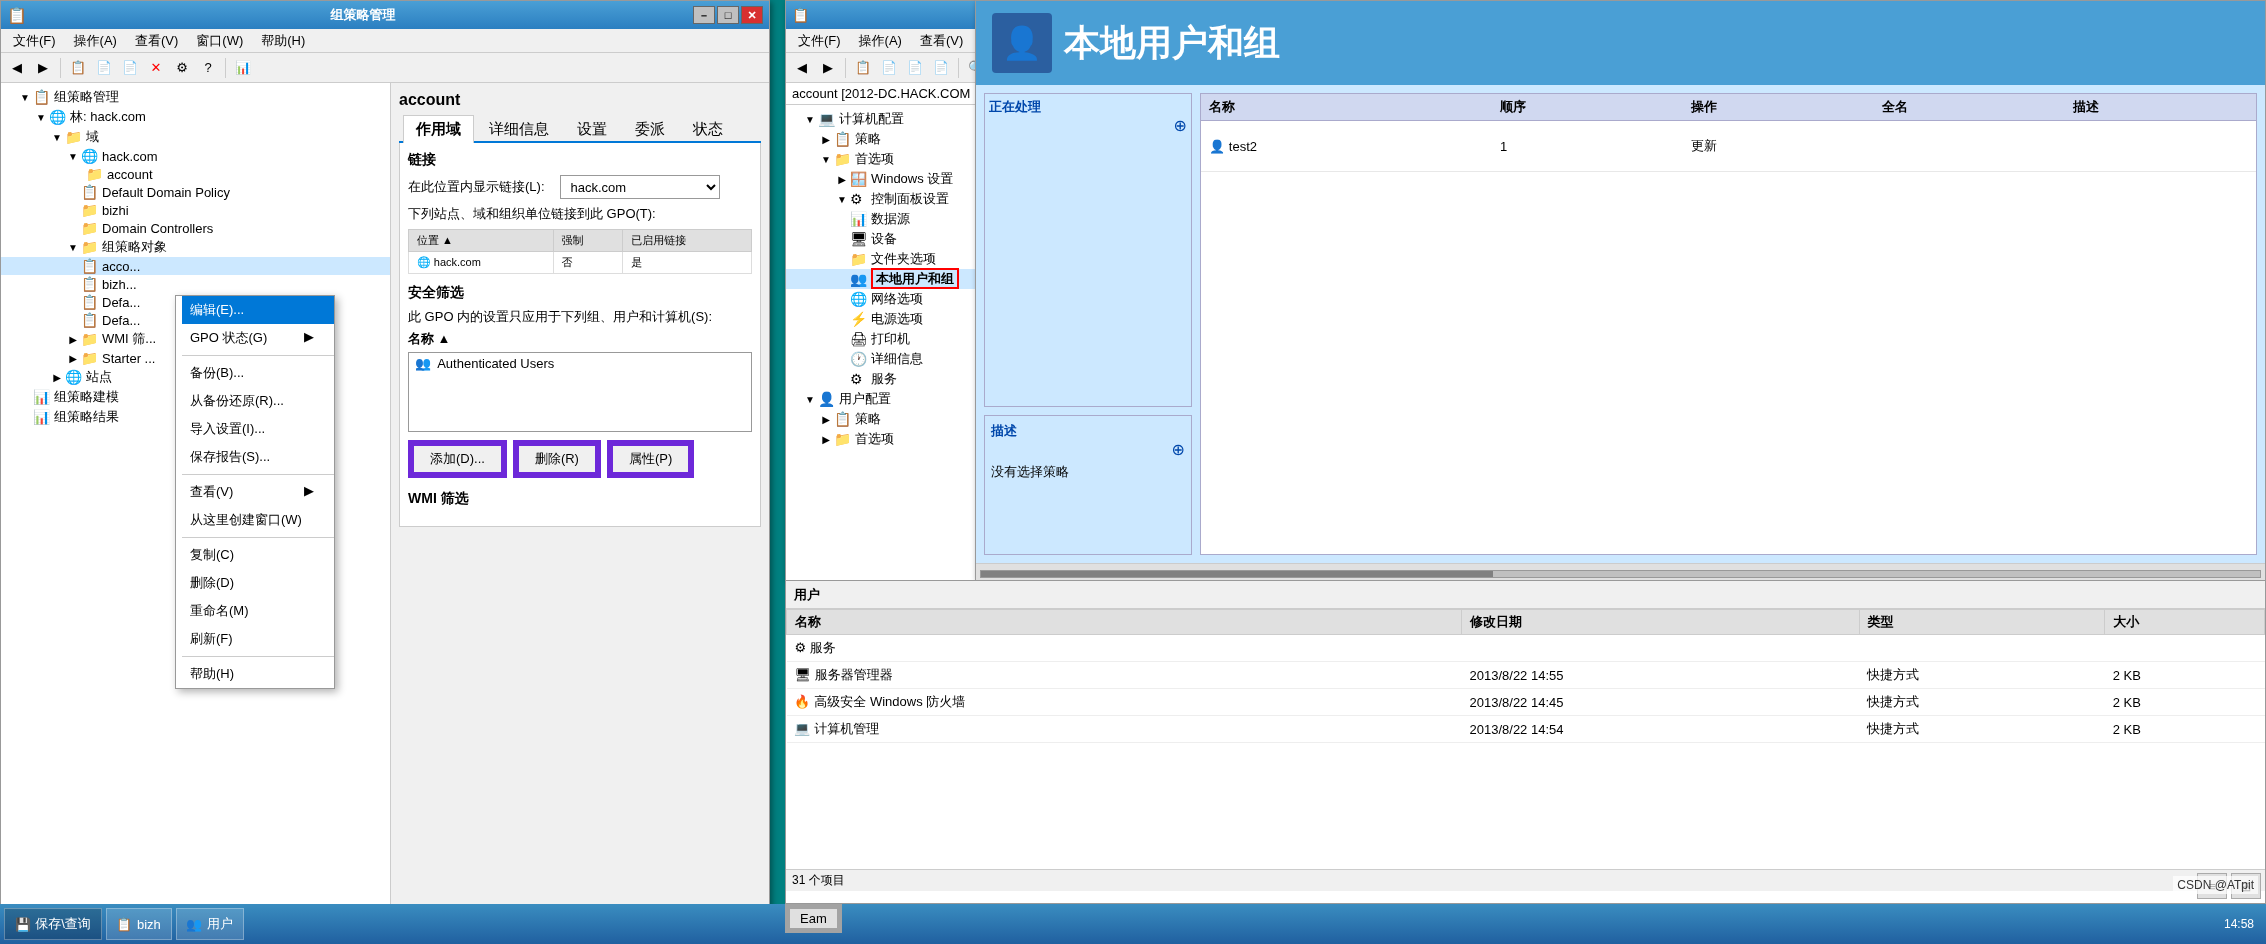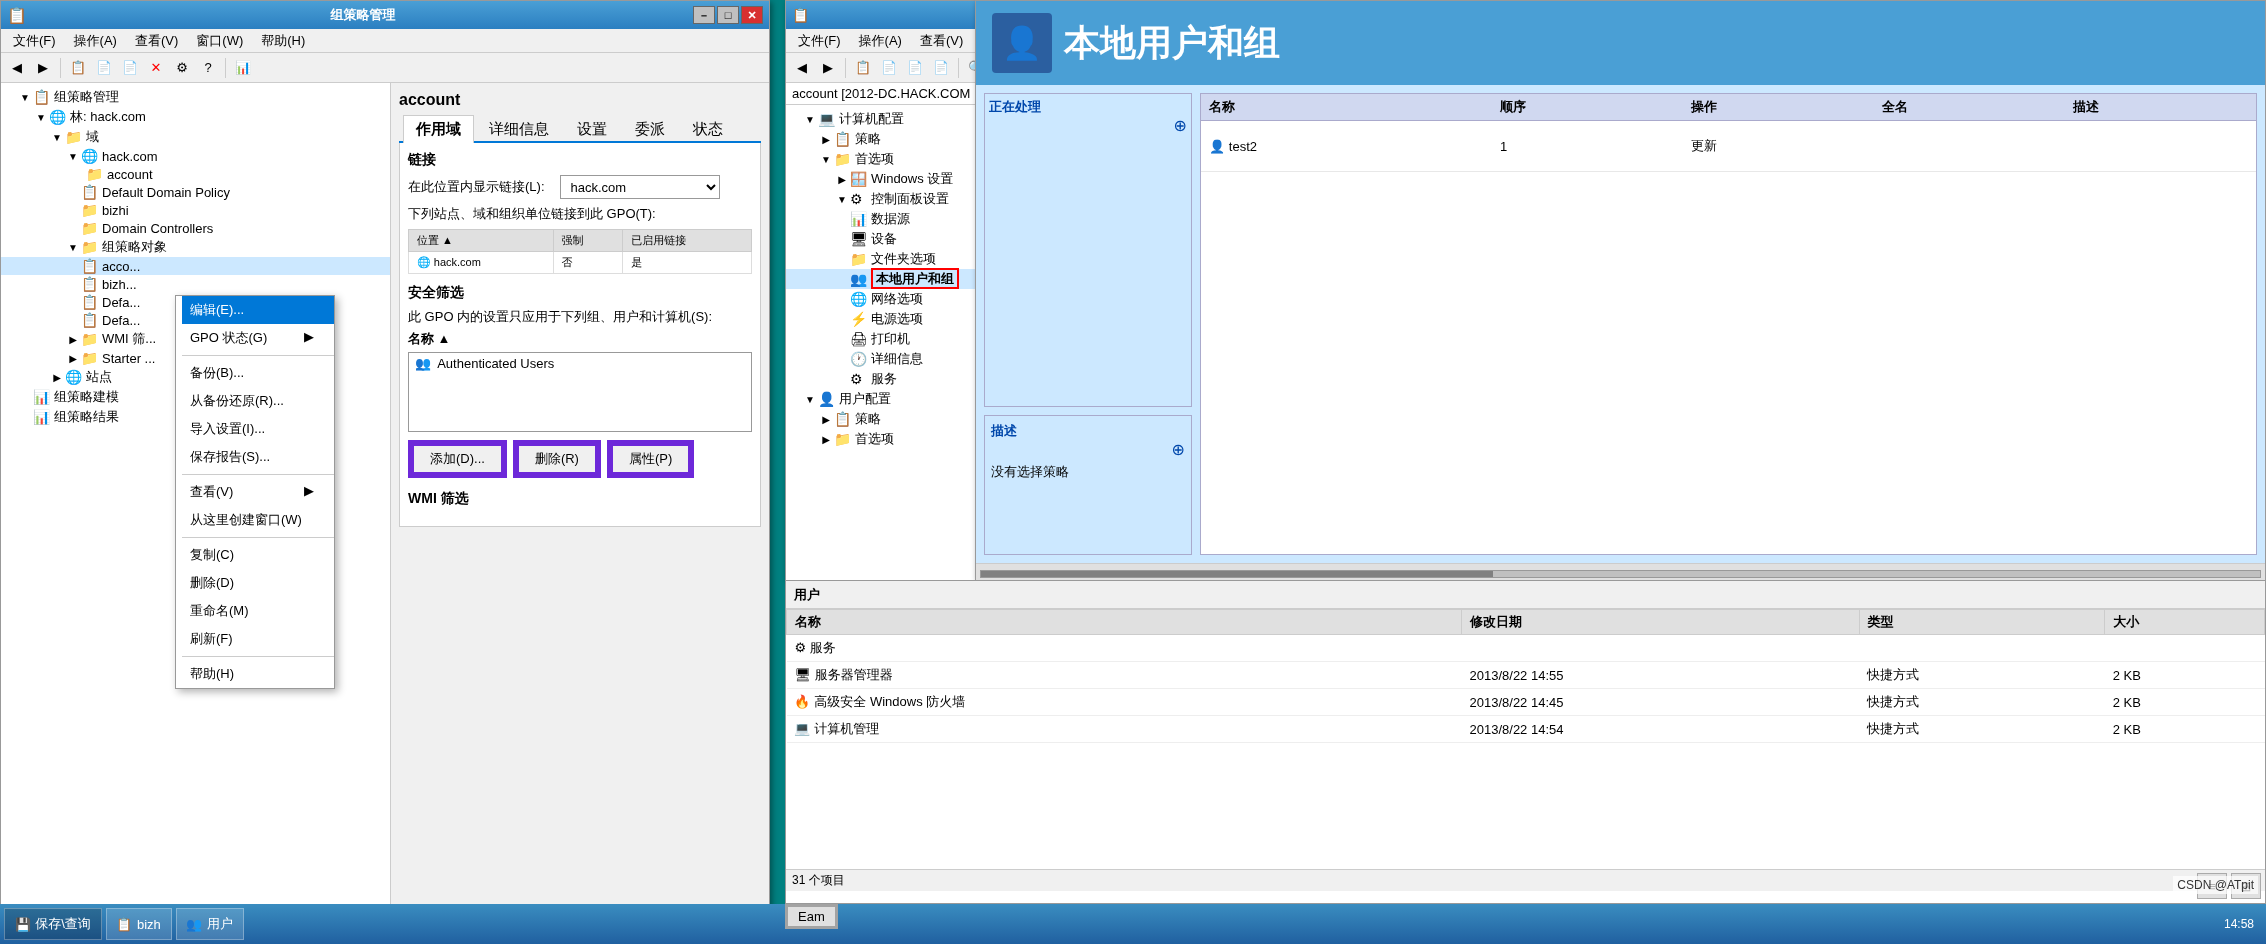--- a/index.html
+++ b/index.html
@@ -1146,21 +1146,21 @@
   <div class="status-bar">
     <span>31 个项目</span>
   </div>
 
   <div style="position:absolute; bottom:0; right:0; display:flex; align-items:center; gap:4px; padding:4px;">
     <div style="width:30px; height:26px; background:#e0e0e0; border:1px solid #aaa; display:flex; align-items:center; justify-content:center; cursor:pointer;">≡</div>
     <div style="width:30px; height:26px; background:#e0e0e0; border:1px solid #aaa; display:flex; align-items:center; justify-content:center; cursor:pointer;">⊞</div>
   </div>
 </div>
 
-<div style="position:absolute; left:785px; top:904px; background:#e0e0e0; border:3px solid #a3a3a3; padding:2px 10px; font-size:13px; cursor:pointer; z-index:10;">
+<div style="position:absolute; left:785px; top:904px; background:#e0e0e0; border:5px solid #a3a3a3; padding:2px 10px; font-size:13px; cursor:pointer; z-index:10;">
   <span>Eam</span>
 </div>
 
 <div class="csdn-badge">
   <span>CSDN @ATpit</span>
 </div>
 
 <div id="taskbar">
   <div class="taskbar-btn active">
     <span>💾</span>

